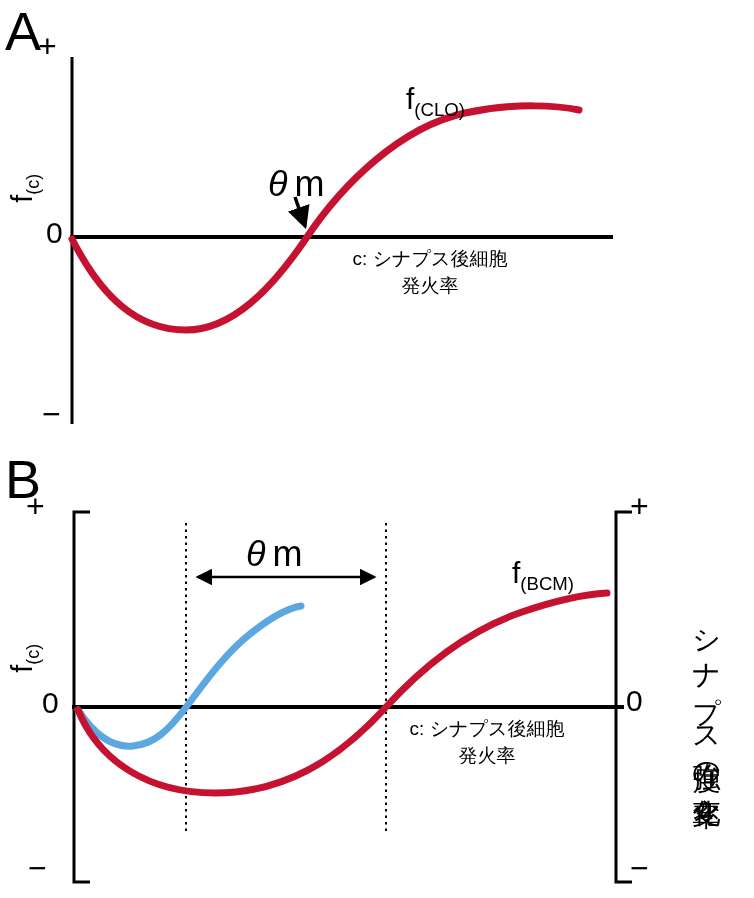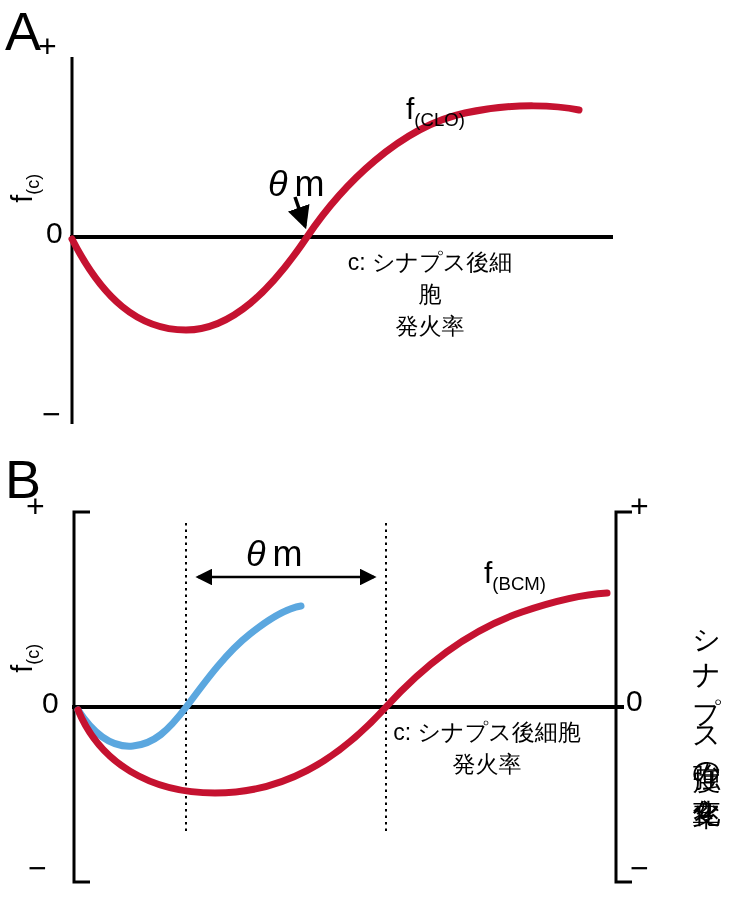--- a/index.html
+++ b/index.html
@@ -11,21 +11,21 @@
   .panel-letter { font-size:54px; line-height:1; }
   .sign { font-size:32px; line-height:1; }
   .zero { font-size:30px; line-height:1; }
   .ylabel { position:absolute; width:70px; text-align:center; font-size:29px; line-height:1.1;
             transform:rotate(-90deg); }
   .ylabel sub.s, .curve-label sub { font-size:0.62em; }
   .theta { font-size:36px; line-height:1.1; }
   .theta .sym { font-style:italic; }
   .theta .unit { margin-left:7px; }
   .curve-label { font-size:30px; line-height:1.1; }
-  .caption { position:absolute; text-align:center; font-size:23px; line-height:1.4; }
+  .caption { position:absolute; text-align:center; font-size:19px; line-height:1.4; }
   .vlabel { position:absolute; writing-mode:vertical-rl; font-size:28px; letter-spacing:1px;
             display:flex; align-items:center; justify-content:center; }
 </style>
 </head>
 <body>
 
 <div class="figure">
 
   <svg class="layer" width="754" height="898" viewBox="0 0 754 898">
     <defs>
@@ -58,21 +58,21 @@
   </div>
 
   <div class="abs zero" style="left:46px; top:218px;">0</div>
 
   <div class="abs sign" style="left:42px; top:398px;">−</div>
 
   <div class="abs theta" style="left:268px; top:164px;">
     <span class="sym">θ</span><span class="unit">m</span>
   </div>
 
-  <div class="abs curve-label" style="left:406px; top:92px;">
+  <div class="abs curve-label" style="left:406px; top:82px;">
     <span>f</span><sub>(CLO)</sub>
   </div>
 
   <div class="caption" style="left:340px; top:246px; width:180px;">
     <div>c: シナプス後細胞</div>
     <div>発火率</div>
   </div>
 
   <div class="abs panel-letter" style="left:5px; top:452px;">B</div>
 
@@ -83,21 +83,21 @@
   </div>
 
   <div class="abs zero" style="left:42px; top:688px;">0</div>
 
   <div class="abs sign" style="left:28px; top:852px;">−</div>
 
   <div class="abs theta" style="left:246px; top:534px;">
     <span class="sym">θ</span><span class="unit">m</span>
   </div>
 
-  <div class="abs curve-label" style="left:484px; top:556px;">
+  <div class="abs curve-label" style="left:512px; top:556px;">
     <span>f</span><sub>(BCM)</sub>
   </div>
 
   <div class="caption" style="left:392px; top:716px; width:190px;">
     <div>c: シナプス後細胞</div>
     <div>発火率</div>
   </div>
 
   <div class="abs sign" style="left:630px; top:490px;">+</div>
 

